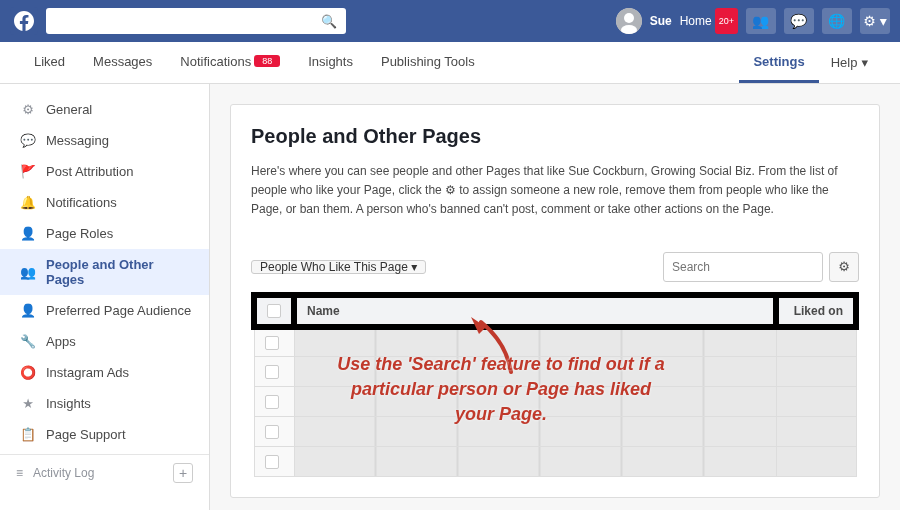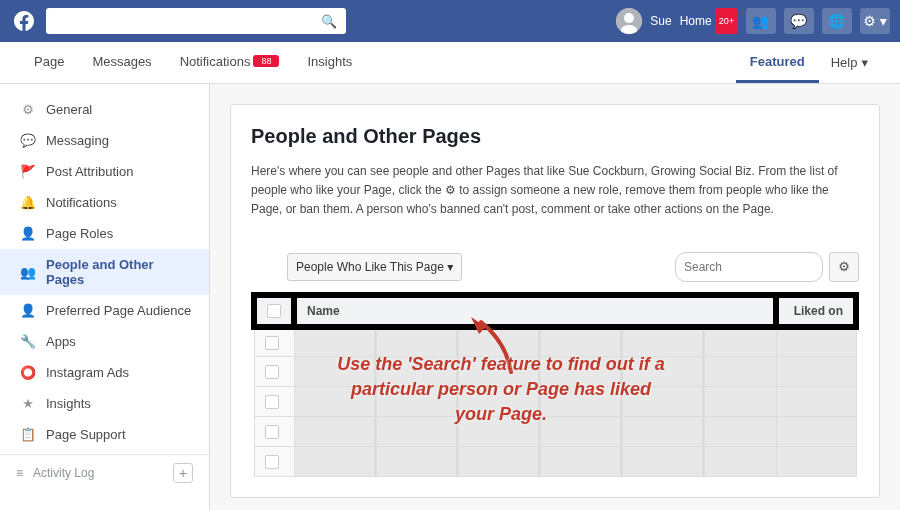--- a/index.html
+++ b/index.html
@@ -8,21 +8,21 @@
     
     .top-bar { background: #3b5998; height: 42px; display: flex; align-items: center; padding: 0 10px; gap: 8px; }
     .fb-logo { width: 28px; height: 28px; background: #3b5998; border-radius: 4px; display: flex; align-items: center; justify-content: center; }
     .fb-logo svg { width: 24px; height: 24px; }
     .search-bar { flex: 0 0 300px; height: 26px; border-radius: 3px; border: none; background: #fff; display: flex; align-items: center; padding: 0 8px; gap: 6px; }
     .search-bar input { border: none; outline: none; font-size: 13px; flex: 1; color: #333; }
     .search-bar-icon { color: #8b8e93; font-size: 13px; }
     .top-bar-right { margin-left: auto; display: flex; align-items: center; gap: 8px; color: #fff; font-size: 12px; }
     .avatar-sm { width: 26px; height: 26px; border-radius: 50%; background: #ccc; overflow: hidden; display: flex; align-items: center; justify-content: center; }
     .nav-icon-btn { width: 30px; height: 26px; background: rgba(255,255,255,0.2); border-radius: 3px; display: flex; align-items: center; justify-content: center; cursor: pointer; color: #fff; font-size: 14px; position: relative; }
-    .top-bar-name { color: #fff; font-size: 12px; font-weight: normal; }
+    .top-bar-name { color: #fff; font-size: 12px; font-weight: bold; }
     .home-btn { color: #fff; font-size: 12px; display: flex; align-items: center; gap: 3px; }
 
     
     .page-nav { background: #fff; border-bottom: 1px solid #ddd; height: 42px; display: flex; align-items: stretch; padding: 0 20px; }
     .page-nav-item { padding: 0 14px; display: flex; align-items: center; font-size: 13px; color: #4a4a4a; cursor: pointer; border-bottom: 3px solid transparent; position: relative; }
     .page-nav-item.active { color: #3b5998; border-bottom-color: #3b5998; font-weight: bold; }
     .page-nav-item .notif-badge { background: #e8173c; color: #fff; font-size: 9px; padding: 1px 8px; border-radius: 3px; margin-left: 3px; }
     .page-nav-right { margin-left: auto; display: flex; align-items: stretch; }
     .help-btn { display: flex; align-items: center; gap: 4px; padding: 4px 12px; font-size: 13px; color: #4a4a4a; cursor: pointer; }
 
@@ -39,23 +39,23 @@
     .sidebar-footer .add-btn { margin-left: auto; width: 20px; height: 20px; border: 1px solid #ccc; border-radius: 3px; display: flex; align-items: center; justify-content: center; cursor: pointer; font-size: 14px; color: #90949c; }
 
     
     .content { flex: 1; padding: 20px; overflow-y: auto; background: #f7f7f7; }
     .content-card { background: #fff; border: 1px solid #ddd; border-radius: 3px; padding: 20px; }
     .content-title { font-size: 20px; font-weight: bold; color: #1d2129; margin-bottom: 14px; }
     .content-desc { font-size: 12px; color: #4a4a4a; line-height: 1.6; margin-bottom: 32px; }
 
     
     .filter-row { display: flex; align-items: center; gap: 8px; margin-bottom: 10px; }
-    .filter-select { height: 28px; border: 1px solid #ccc; border-radius: 3px; padding: 0 8px; font-size: 12px; color: #333; background: #f7f7f7; cursor: pointer; display: flex; align-items: center; gap: 4px; margin-left: 36px; }
+    .filter-select { height: 14px; border: 1px solid #ccc; border-radius: 3px; padding: 0 8px; font-size: 12px; color: #333; background: #f7f7f7; cursor: pointer; display: flex; align-items: center; gap: 4px; }
     .search-input-wrap { margin-left: auto; display: flex; align-items: center; gap: 6px; }
-    .search-input-box { height: 30px; border: 1px solid #ccc; border-radius: 11px; padding: 0 8px; font-size: 12px; width: 148px; color: #999; }
+    .search-input-box { height: 30px; border: 1px solid #ccc; border-radius: 3px; padding: 0 8px; font-size: 12px; width: 160px; color: #999; }
     .filter-gear { width: 30px; height: 30px; border: 1px solid #ccc; border-radius: 3px; display: flex; align-items: center; justify-content: center; cursor: pointer; background: #f7f7f7; color: #555; }
 
     
     .people-table { width: 100%; border-collapse: collapse; }
     .people-table th { background: #f2f3f5; border: 6px solid #000000; padding: 6px 10px; font-size: 12px; color: #4a4a4a; font-weight: bold; text-align: left; }
     .people-table th:first-child { width: 30px; }
     .people-table th:last-child { text-align: right; }
     .people-table td { border: 1px solid #ddd; padding: 6px 10px; height: 30px; background: #f9f9f9; }
     .people-table td.blurred { background: repeating-linear-gradient(90deg, #e8e8e8 0px, #e8e8e8 80px, #d8d8d8 80px, #d8d8d8 82px); height: 28px; }
     .checkbox { width: 14px; height: 14px; border: 1px solid #ccc; background: #fff; border-radius: 2px; }
@@ -96,29 +96,30 @@
       <span style="background:#e8173c;color:#fff;font-size:9px;padding:8px 4px;border-radius:3px;">20+</span>
     </span>
     <div class="nav-icon-btn">👥</div>
     <div class="nav-icon-btn">💬</div>
     <div class="nav-icon-btn">🌐</div>
     <div class="nav-icon-btn">⚙ ▾</div>
   </div>
 </div>
 
 <div class="page-nav">
-  <div class="page-nav-item">Page</div>
+  <div class="page-nav-item">Liked</div>
   <div class="page-nav-item">Messages</div>
   <div class="page-nav-item">
     Notifications
     <span class="notif-badge">88</span>
   </div>
   <div class="page-nav-item">Insights</div>
+  <div class="page-nav-item">Publishing Tools</div>
   <div class="page-nav-right">
-    <div class="page-nav-item active">Featured</div>
+    <div class="page-nav-item active">Settings</div>
     <div class="help-btn">Help <span>▾</span></div>
   </div>
 </div>
 
 <div class="main-layout">
 
   <div class="sidebar">
     <div class="sidebar-item">
       <span class="s-icon">⚙</span>
       <span>General</span>

